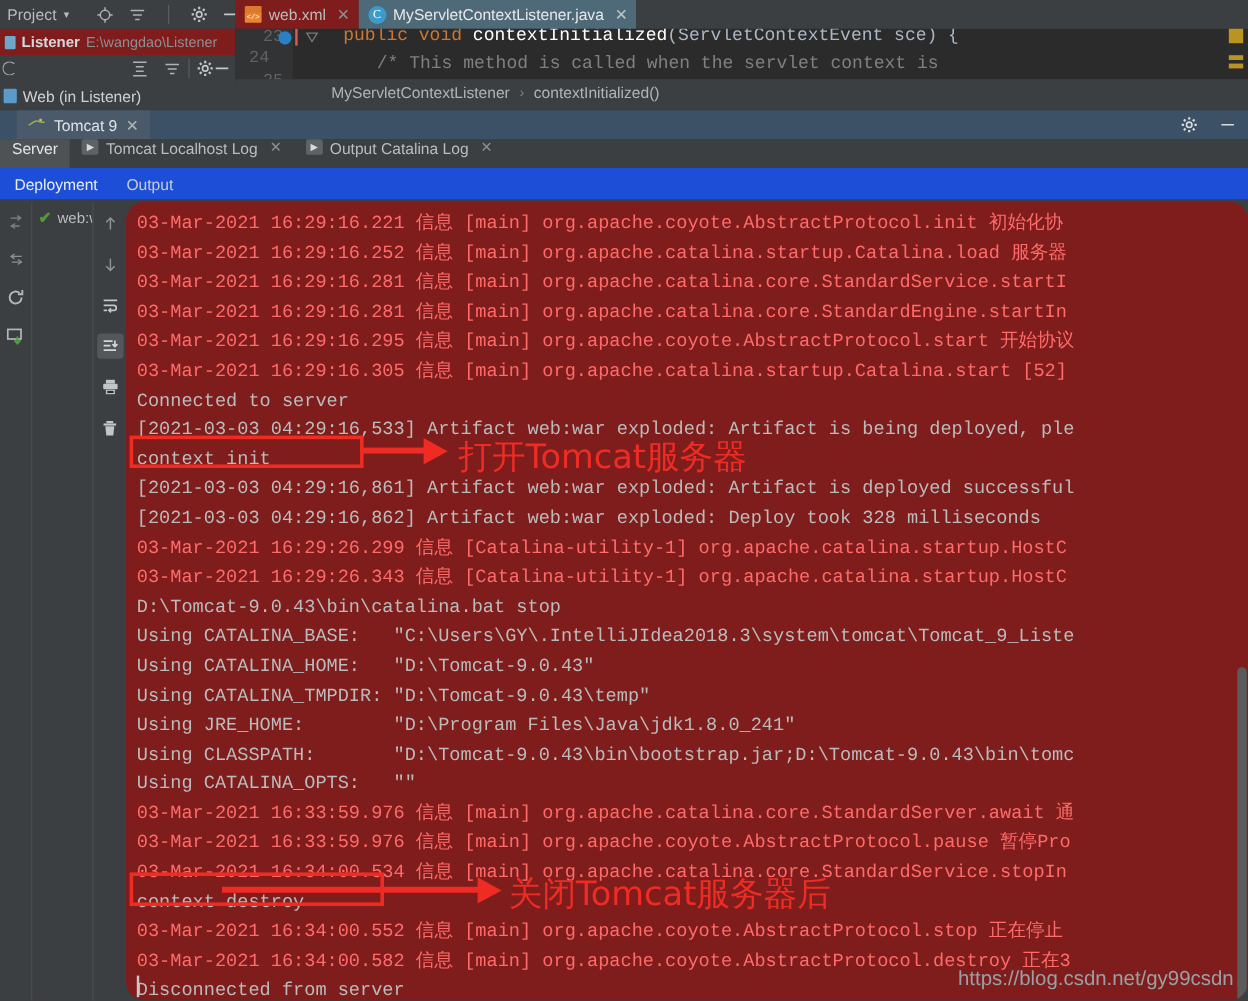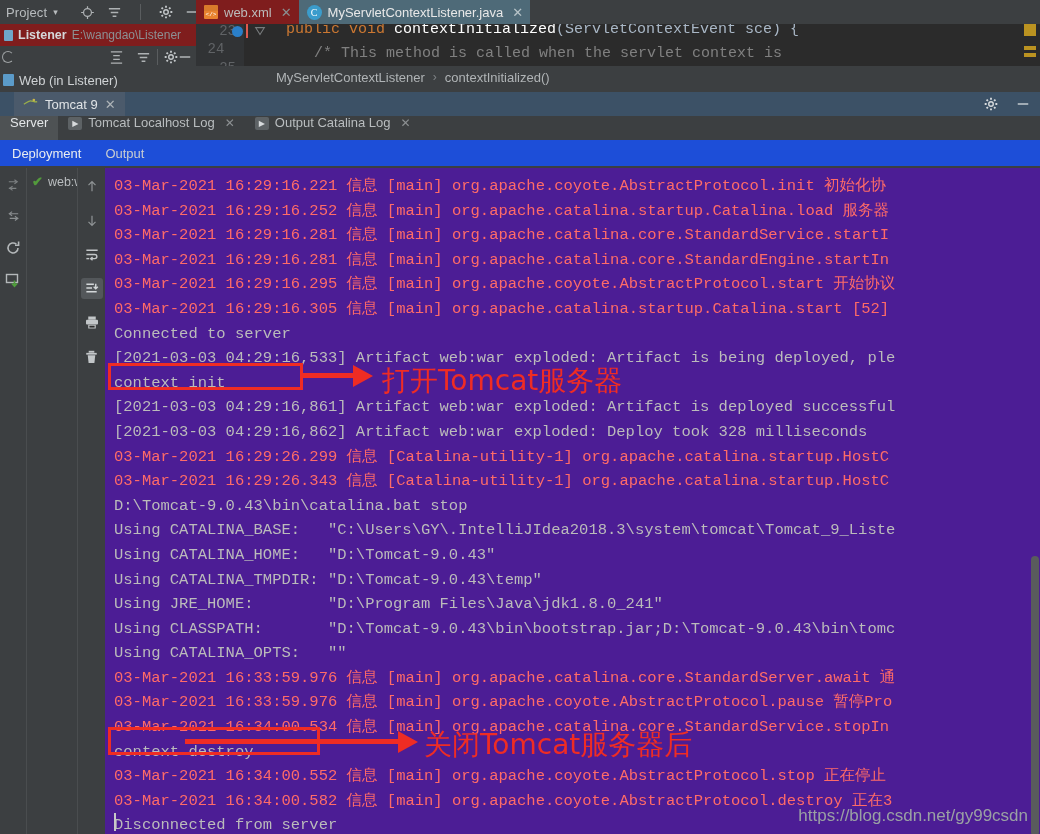--- a/index.html
+++ b/index.html
@@ -114,21 +114,21 @@
   .runtoolicons{
     position:absolute; right:10px; top:0; height:24px; display:flex; align-items:center; gap:18px;
   }
 
   
   .subtabs{
     position:absolute; left:0; top:116px; width:1040px; height:26px;
     background:#3c3f41; display:flex; align-items:center;
   }
   .stab{
-    height:26px; display:flex; align-items:flex-end; gap:6px; padding:12px 10px;
+    height:26px; display:flex; align-items:flex-start; gap:6px; padding:0 10px;
     color:#b9bdbf; font-size:13px;
   }
   .stab.active{ background:#4e5254; color:#e3e6e8; }
   .stab .x{ color:#8d9193; font-size:12px; margin-left:4px; }
   .playbox{
     width:14px; height:13px; background:#5d6265; border-radius:2px;
     color:#d7dadc; font-size:8px; line-height:13px; text-align:center;
   }
 
   
@@ -158,21 +158,21 @@
     position:absolute; left:77px; top:168px; width:28px; height:666px;
     background:#3c3f41; border-left:1px solid #4a4d4f;
     display:flex; flex-direction:column; align-items:center; padding-top:8px; gap:13px;
   }
   .rtools .sel{ background:#53575a; border-radius:3px; }
   .tbtn{ width:22px; height:21px; display:flex; align-items:center; justify-content:center; }
 
   
   .console{
     position:absolute; left:105px; top:168px; width:935px; height:666px;
-    background:#4c1d95; overflow:hidden;
+    background:#7f1d1d; overflow:hidden;border-radius:16px;
   }
   .clines{
     position:absolute; left:9px; top:6px; width:1600px;
     font-family:"Liberation Mono", monospace; font-size:15.5px; line-height:24.6px;
     white-space:pre;
   }
   .c-err{ color:#ff6b68; }
   .c-out{ color:#bbbbbb; }
   .caretbar{
     position:absolute; left:9px; top:645px; width:1.5px; height:18px; background:#c8c8c8;

